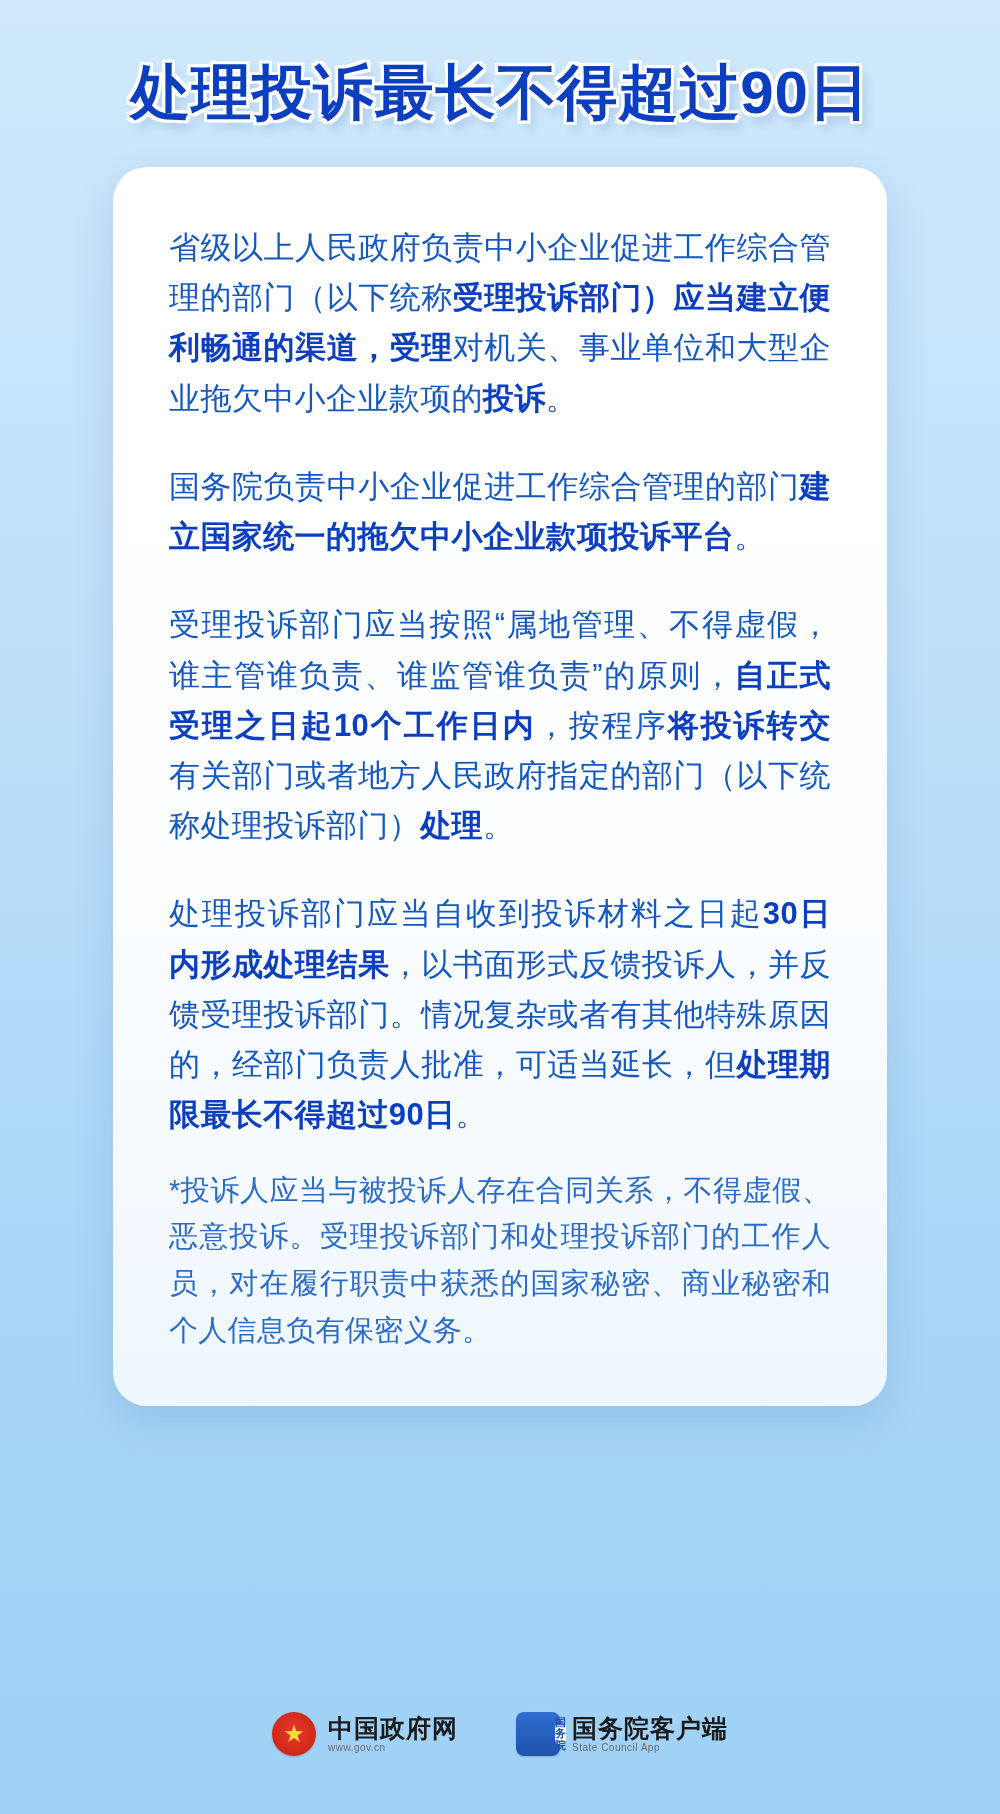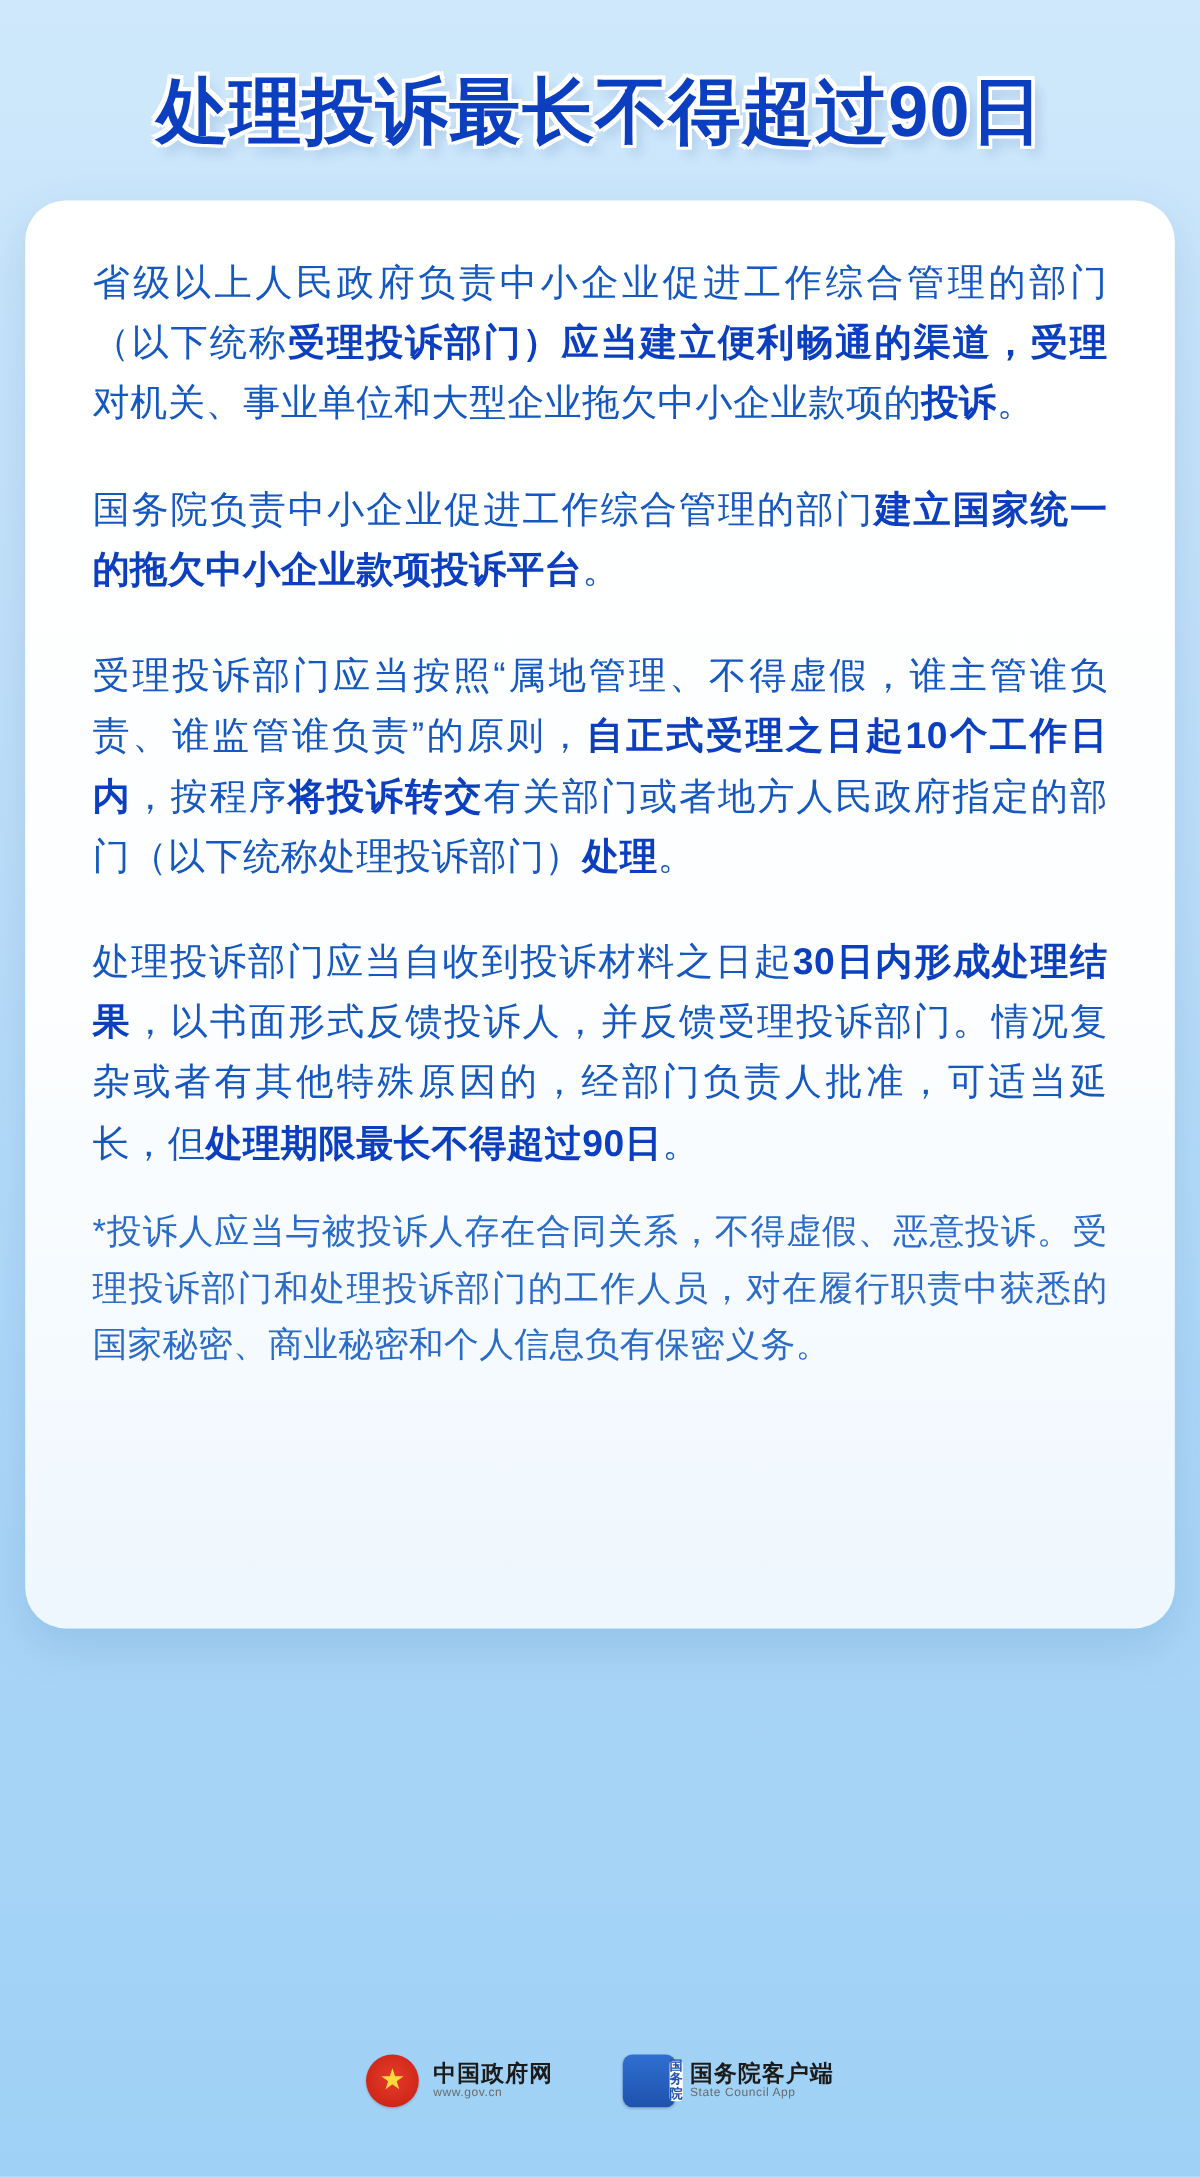--- a/index.html
+++ b/index.html
@@ -44,27 +44,27 @@
        3px 3px 0 #ffffff,
       -3px 3px 0 #ffffff,
        3px -3px 0 #ffffff,
       -3px -3px 0 #ffffff,
        6px 8px 10px rgba(10,60,150,0.18);
     white-space: nowrap;
   }
   
   .card {
     margin-top: 34px;
-    width: 958px;
+    width: 774px;
     min-height: 1190px;
     border-radius: 34px;
     background: linear-gradient(180deg, #ffffff 0%, #fdfeff 55%, #eef7fe 100%);
     box-shadow: 0 14px 40px rgba(20,70,150,0.14);
     box-sizing: border-box;
-    padding: 44px 56px 52px 56px;
+    padding: 56px 56px 52px 56px;
     position: relative;
   }
   .para {
     color: #1558c0;
     font-size: 31px;
     line-height: 1.62;
     margin: 0 0 38px 0;
     text-align: justify;
     letter-spacing: 0.4px;
   }
@@ -117,21 +117,21 @@
     font-size: 24px;
     line-height: 1;
   }
   .brand-text {
     display: flex;
     flex-direction: column;
     justify-content: center;
     line-height: 1.12;
   }
   .brand-name {
-    font-size: 19px;
+    font-size: 25px;
     color: #1b1b1b;
     font-weight: bold;
     letter-spacing: 1px;
   }
   .brand-sub {
     font-size: 10px;
     color: #6a6a6a;
     letter-spacing: 0.5px;
   }
   .gov-badge {
@@ -145,21 +145,21 @@
     display: flex;
     align-items: center;
     justify-content: center;
     text-align: center;
     line-height: 1.05;
     flex: none;
     box-shadow: 0 1px 2px rgba(0,0,0,0.18);
   }
   .badge-inner {
     width: 34px;
-    height: 34px;
+    height: 20px;
     background: #ffffff;
     color: #1f52ae;
     border-radius: 3px;
     font-size: 11px;
     display: flex;
     align-items: center;
     justify-content: center;
     margin-left: 45px;
   }
 </style>

